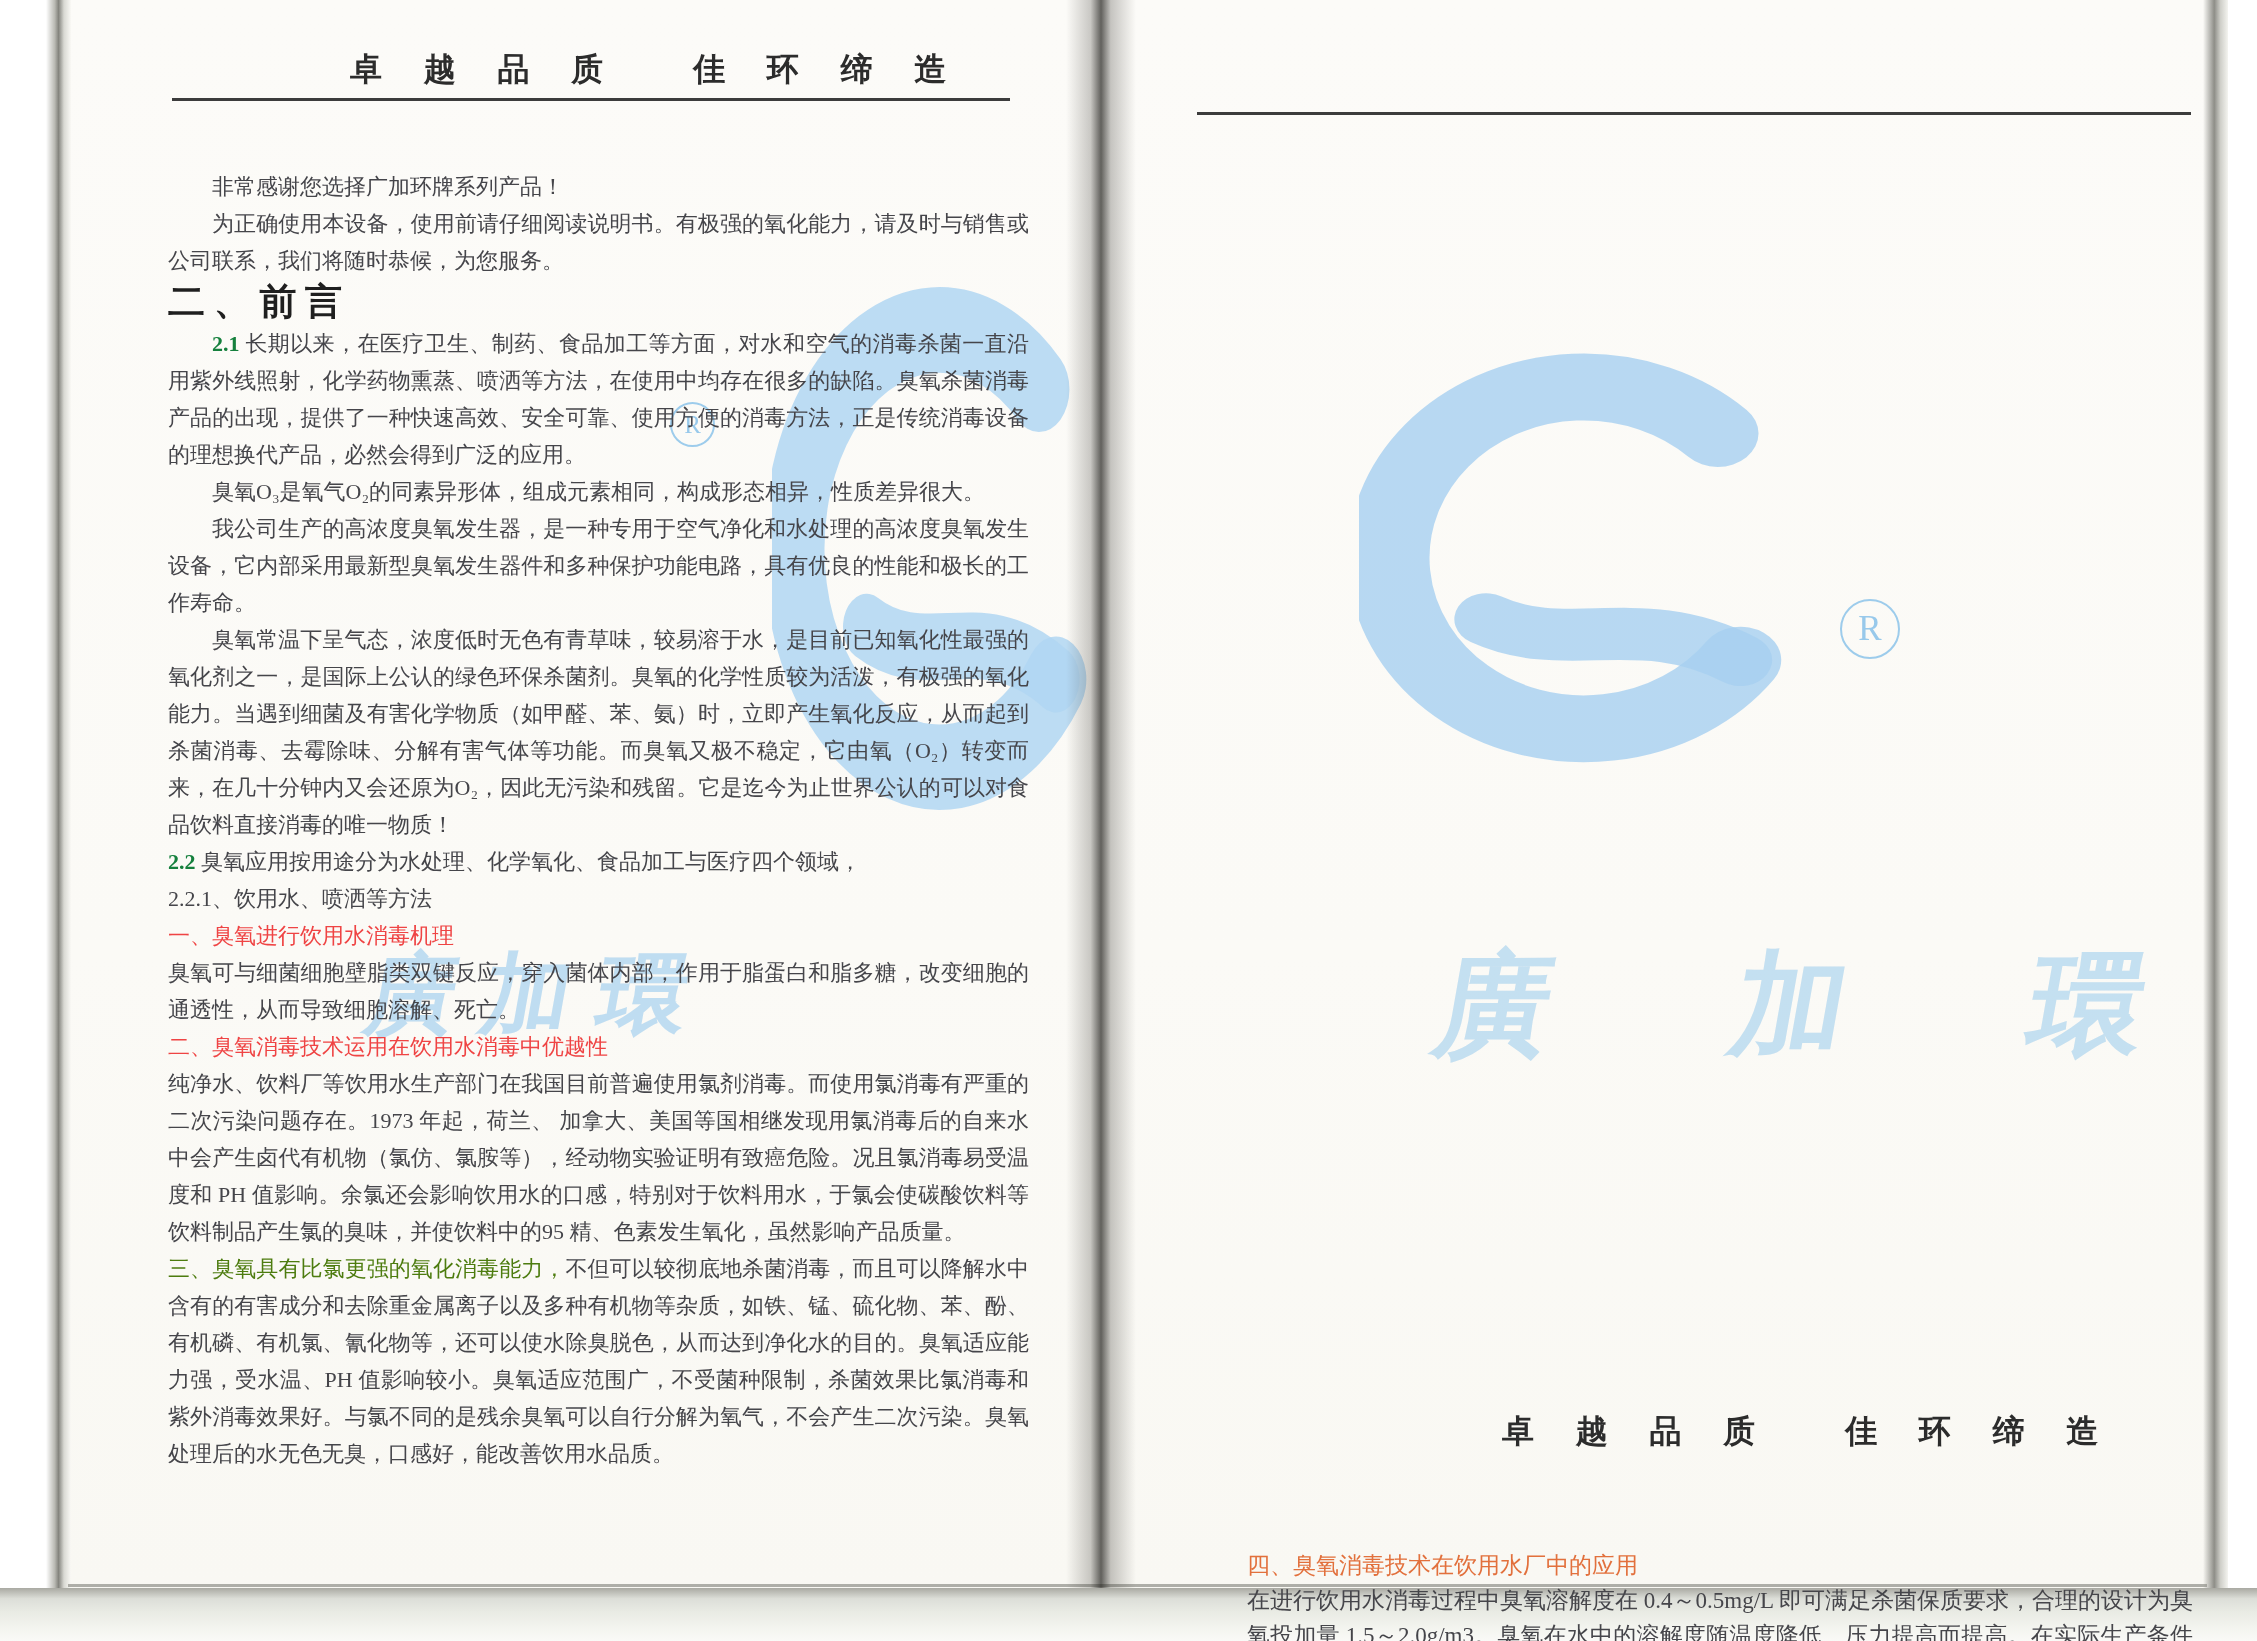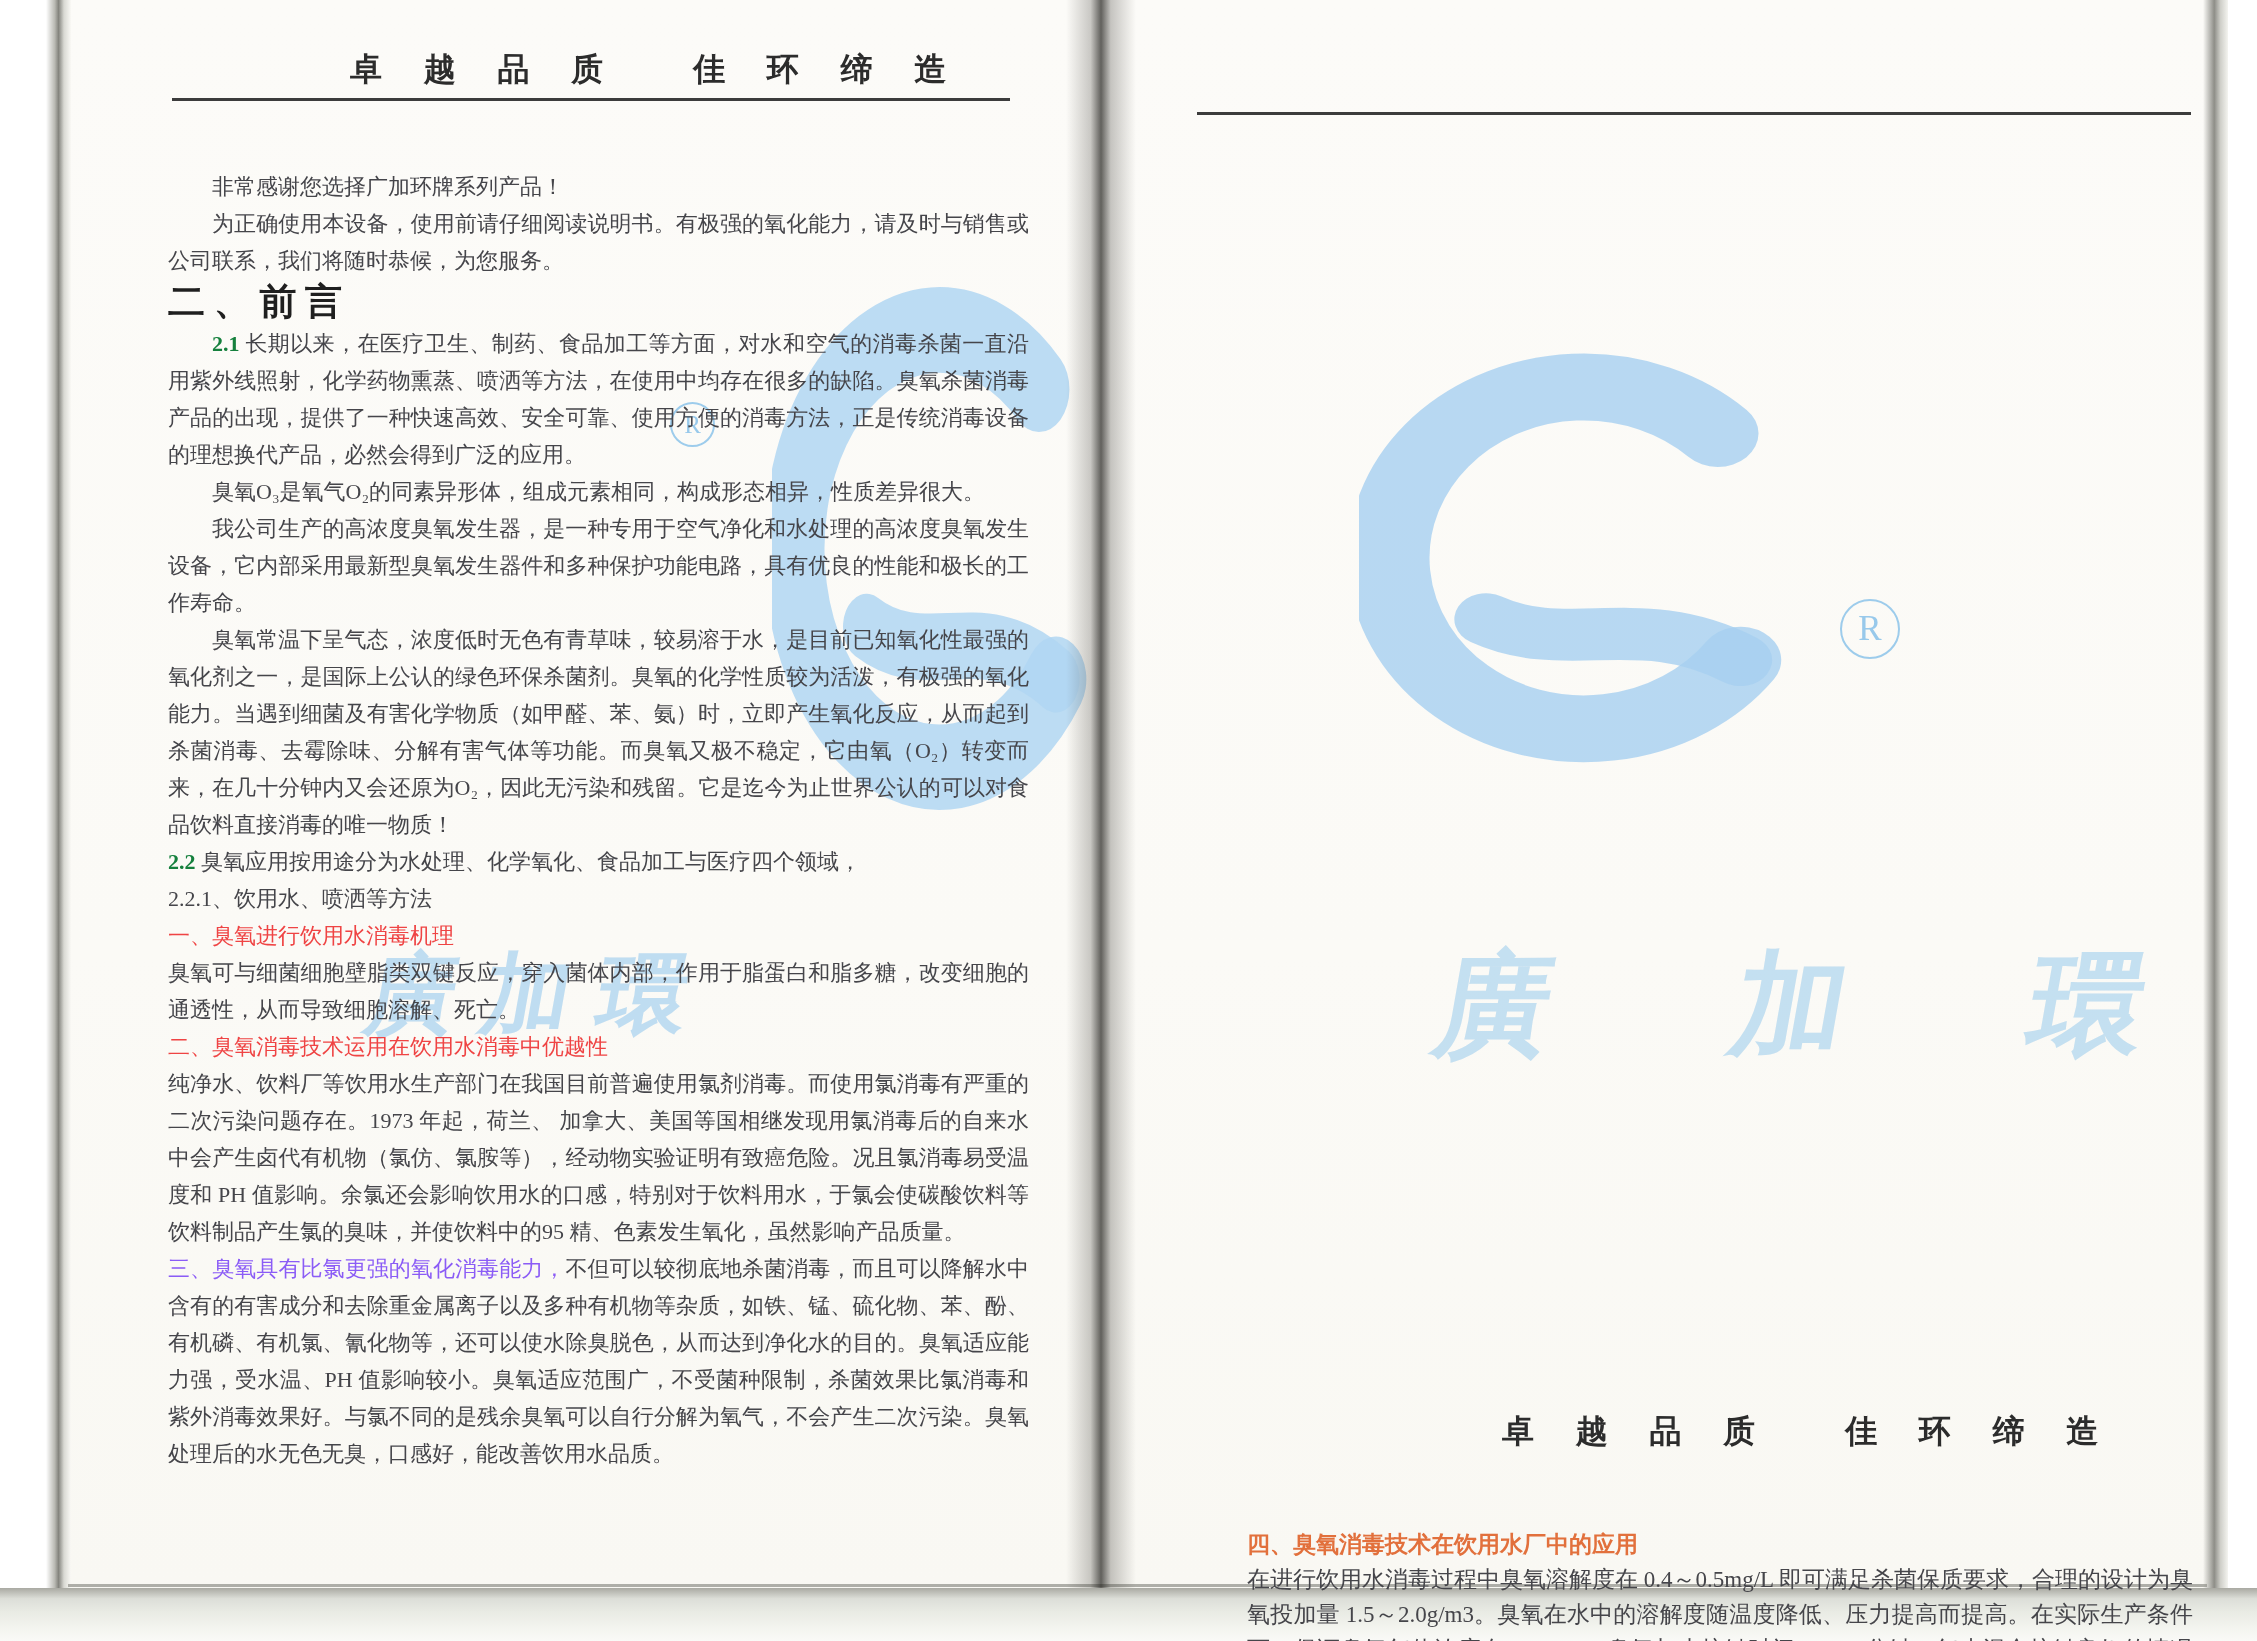--- a/index.html
+++ b/index.html
@@ -32,21 +32,21 @@
   .col-left{left:168px;top:124px;width:861px;font-size:22px;line-height:37px;}
   .col-right{left:1247px;top:131px;width:946px;font-size:23px;line-height:35px;}
   .ind{text-indent:2em;}
   b.num{font-weight:bold;color:#15803d;}
 
   .greeting{display:inline-block;font-weight:bold;font-size:26px;color:#d5281e;
     border-bottom:2.9px solid #d5281e;padding-bottom:2.9px;margin-bottom:9.7px;}
   .h-big{font-family:"Liberation Sans","DejaVu Sans",sans-serif;font-weight:700;
     font-size:37px;letter-spacing:8.7px;color:#1f1f1f;margin:33px 0 19.3px;text-indent:0;line-height:46px;}
   .red-h{color:#ef4444;}
-  .red-inline{color:#8b5cf6;}
+  .red-inline{color:#4d7c0f;}
   .oh{color:#e2703c;margin:5.8px 0 3.9px;}
   .gap-top{margin-top:33px;}
 
   
   .wm{position:absolute;pointer-events:none;}
   .wm-text{font-family:"Liberation Serif","DejaVu Serif",serif;font-weight:bold;
     color:rgba(142,197,236,0.55);transform:skewX(-10deg);white-space:nowrap;}
   .wm-text-left{left:367px;top:935px;font-size:89px;letter-spacing:27px;}
   .wm-text-right{left:1437px;top:929px;font-size:114px;letter-spacing:183px;color:rgba(142,197,236,0.5);}
   .wm-reg{border-radius:50%;border:2.9px solid rgba(146,198,234,0.9);color:rgba(146,198,234,0.95);
@@ -94,19 +94,19 @@
   <p>臭氧可与细菌细胞壁脂类双键反应，穿入菌体内部，作用于脂蛋白和脂多糖，改变细胞的通透性，从而导致细胞溶解、死亡。</p>
   <p class="red-h">二、臭氧消毒技术运用在饮用水消毒中优越性</p>
   <p>纯净水、饮料厂等饮用水生产部门在我国目前普遍使用氯剂消毒。而使用氯消毒有严重的二次污染问题存在。1973 年起，荷兰、 加拿大、美国等国相继发现用氯消毒后的自来水中会产生卤代有机物（氯仿、氯胺等），经动物实验证明有致癌危险。况且氯消毒易受温度和 PH 值影响。余氯还会影响饮用水的口感，特别对于饮料用水，于氯会使碳酸饮料等饮料制品产生氯的臭味，并使饮料中的95 精、色素发生氧化，虽然影响产品质量。</p>
   <p><span class="red-inline">三、臭氧具有比氯更强的氧化消毒能力，</span><span>不但可以较彻底地杀菌消毒，而且可以降解水中含有的有害成分和去除重金属离子以及多种有机物等杂质，如铁、锰、硫化物、苯、酚、有机磷、有机氯、氰化物等，还可以使水除臭脱色，从而达到净化水的目的。臭氧适应能力强，受水温、PH 值影响较小。臭氧适应范围广，不受菌种限制，杀菌效果比氯消毒和紫外消毒效果好。与氯不同的是残余臭氧可以自行分解为氧气，不会产生二次污染。臭氧处理后的水无色无臭，口感好，能改善饮用水品质。</span></p>
 </div>
 
 <div class="hdr z-text" style="left:1502px;top:62px;">卓 越 品 质　 佳 环 缔 造</div>
 <div class="rule" style="left:1197px;top:112px;width:994px;"></div>
 
 <div class="col col-right z-text">
-  <p class="oh" style="margin-top:4px;font-weight:bold;">四、臭氧消毒技术在饮用水厂中的应用</p>
+  <p class="oh" style="margin-top:25px;">四、臭氧消毒技术在饮用水厂中的应用</p>
   <p>在进行饮用水消毒过程中臭氧溶解度在 0.4～0.5mg/L 即可满足杀菌保质要求，合理的设计为臭氧投加量 1.5～2.0g/m3。臭氧在水中的溶解度随温度降低、压力提高而提高。在实际生产条件下，保证臭氧气体浓度在 10mg/L。臭氧与水接触时间 5～10 分钟，气水混合接触良好的情况下即可达到要求。目前一些厂家用 50 克～100 克/小时臭氧发生器处理纯净水、饮料厂（产水量 10 立方米/小时以下）是不负责任的。首先作为水源质量很好的纯净水、饮料厂消毒无需那么多臭氧（只有污水由于严重的化学、生物污染才会吸收消耗大量臭氧），多余大量臭氧作为尾气排放反而增加尾气处理装置的容量的负担。其次，容易对纯净水、饮料厂等饮用水消毒中造成过氧化而产生有益微量元素成分损失。</p>
 
 </div>
 
 <div class="gutter"></div>
 
 
 </body></html>

